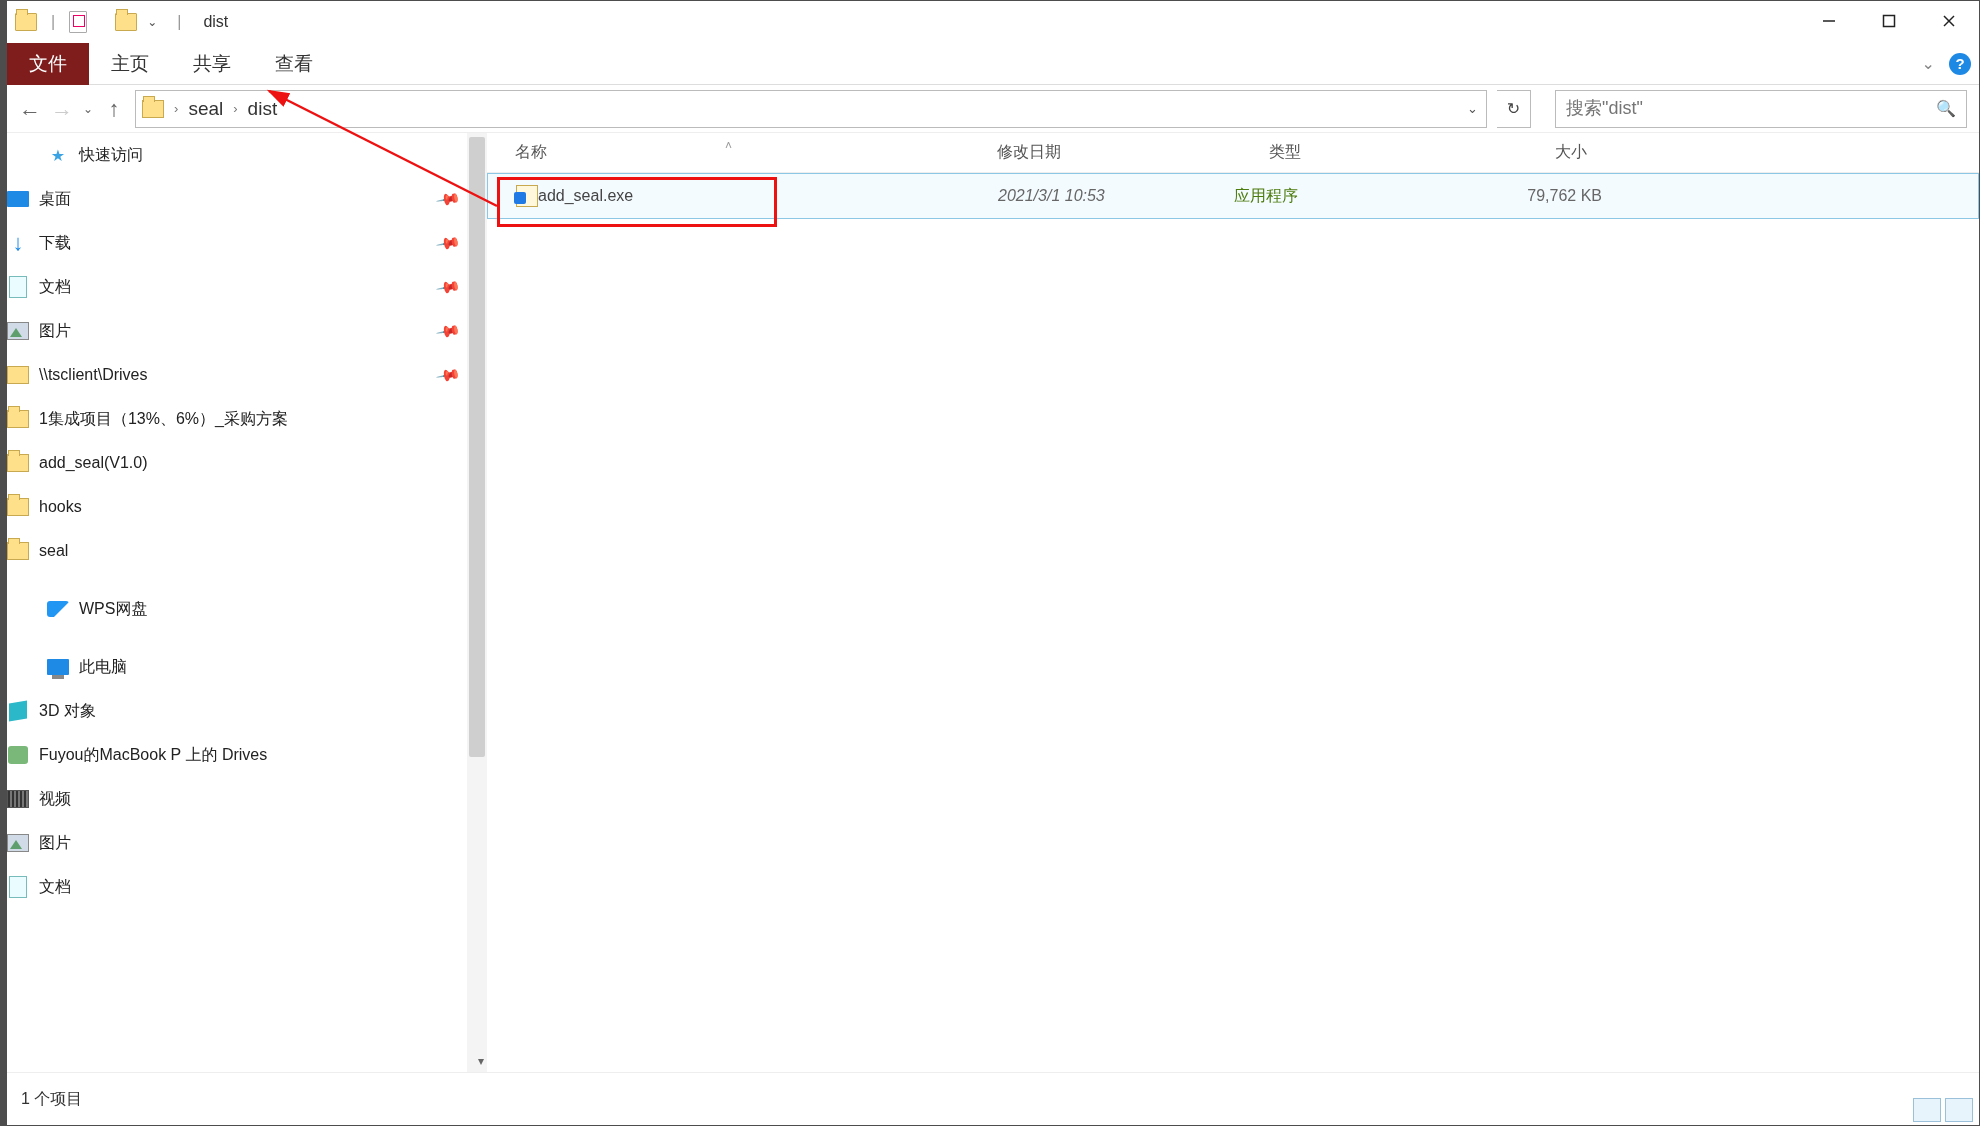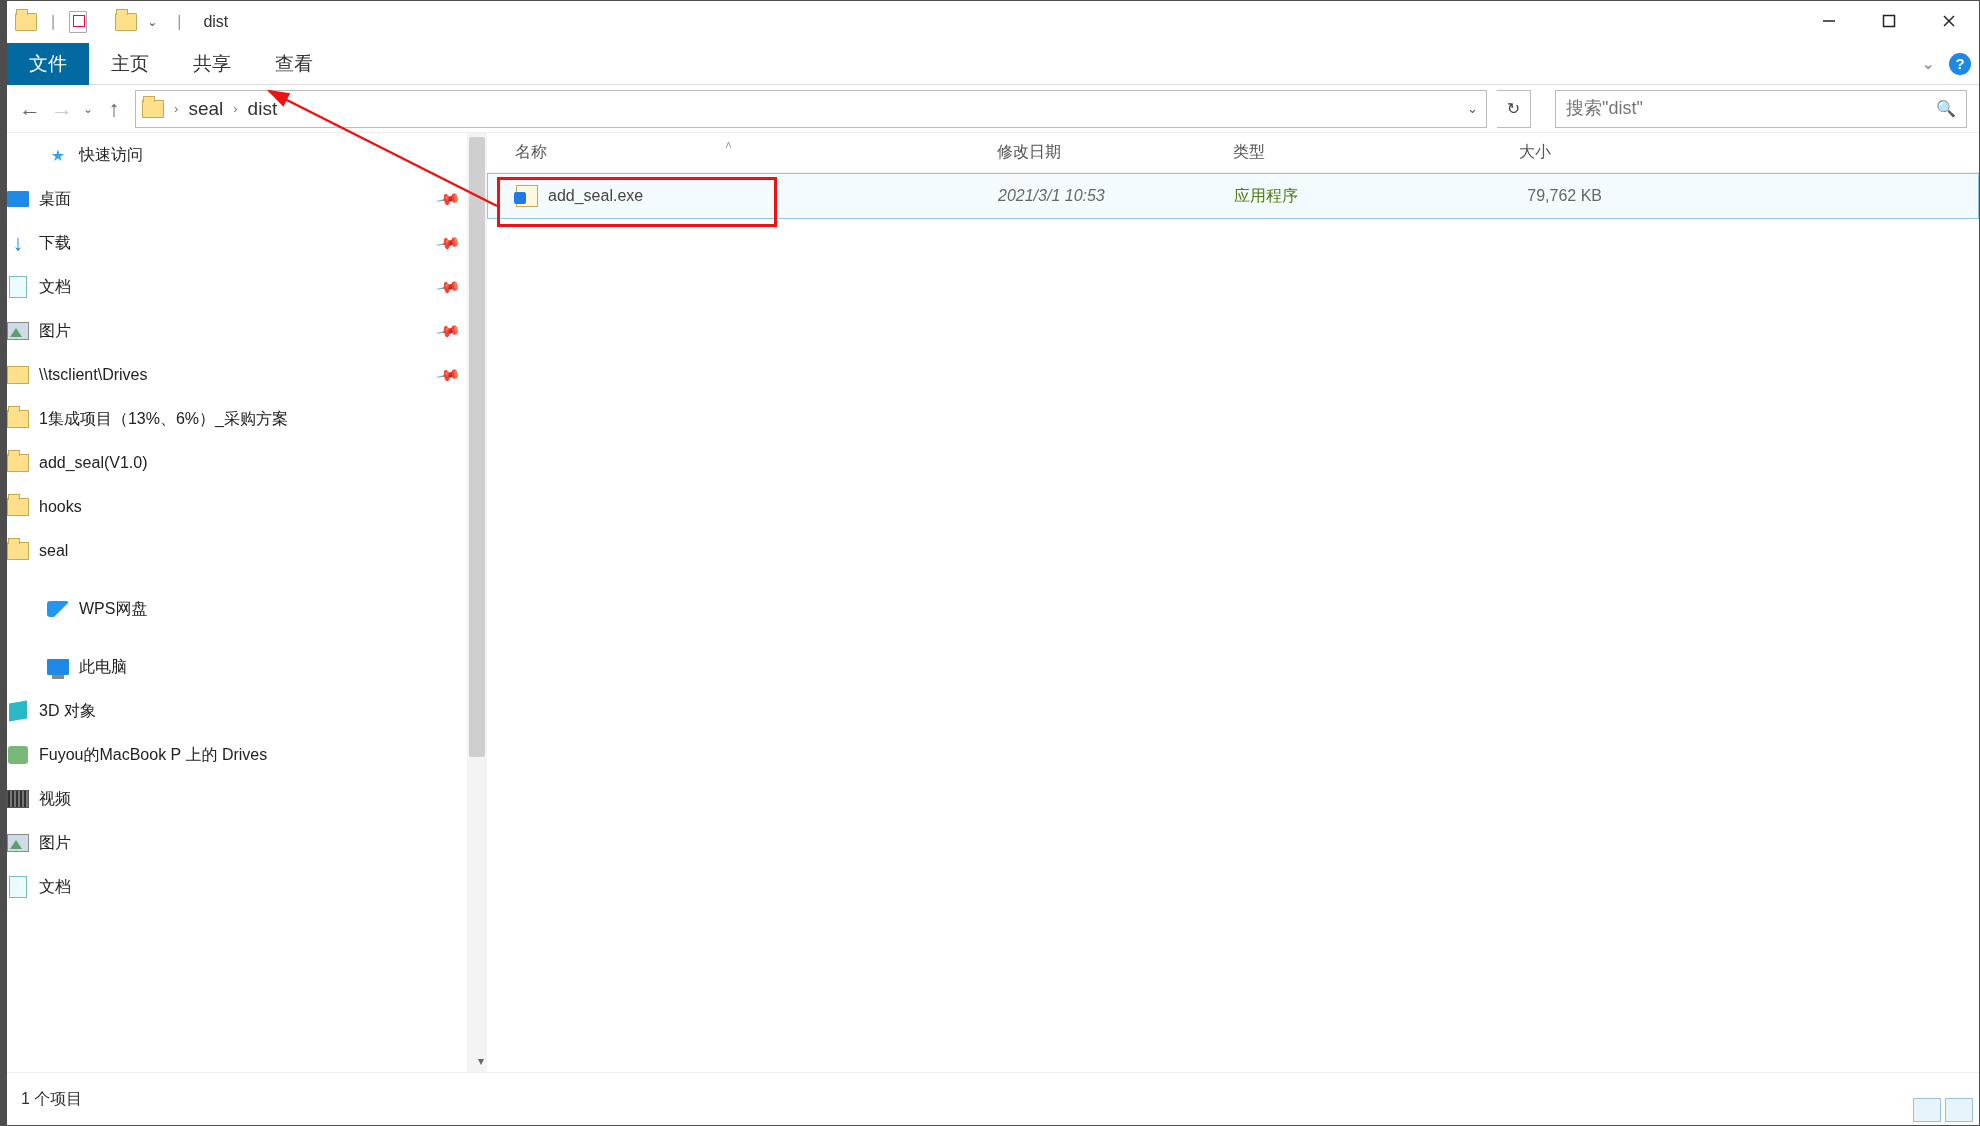--- a/index.html
+++ b/index.html
@@ -15,21 +15,21 @@
   .qat-save{width:18px;height:22px;border:1px solid #aaa;border-radius:1px;position:relative;background:#fff;}
   .qat-save::after{content:"";position:absolute;left:3px;top:3px;width:10px;height:10px;border:1px solid #e06; }
   .tb-chev{color:#555;font-size:12px;padding:0 6px 0 2px}
   .tb-title{padding-left:8px;color:#333;}
   .tb-controls{position:absolute;right:0;top:0;display:flex;height:40px;}
   .tb-controls>div{width:60px;display:flex;align-items:center;justify-content:center;color:#222;font-size:14px;cursor:default;}
 
   
   .ribbon{height:42px;border-bottom:1px solid #ddd;display:flex;align-items:center;position:relative;}
   .rtab{padding:0 22px;height:42px;display:flex;align-items:center;color:#333;font-size:19px;cursor:default;}
-  .rtab.file{background:#0369a1;color:#fff;}
+  .rtab.file{background:#7f1d1d;color:#fff;}
   .rib-right{position:absolute;right:8px;display:flex;align-items:center;gap:14px;}
   .help-icon{width:22px;height:22px;border-radius:50%;background:#1e88e5;color:#fff;display:flex;align-items:center;justify-content:center;font-weight:bold;font-size:15px;}
 
   
   .navrow{height:48px;display:flex;align-items:center;gap:10px;padding:0 12px;border-bottom:1px solid #eee;}
   .nav-btn{width:22px;text-align:center;color:#666;font-size:22px;}
   .nav-btn.fwd{color:#ccc;}
   .chev-sm{color:#666;font-size:12px;}
   .addressbar{flex:1;display:flex;align-items:center;height:38px;border:1px solid #bbb;padding:0 6px;position:relative;}
   .ab-folder{width:22px;height:18px;background:#ffe08a;border:1px solid #c9a94f;margin-right:6px;position:relative;}
@@ -65,25 +65,25 @@
   .pc{width:22px;height:16px;background:#1f8ae6;border-radius:1px;position:relative;}
   .pc::after{content:"";position:absolute;left:5px;top:16px;width:12px;height:4px;background:#888;}
   .cube{width:18px;height:18px;background:#2bb8c8;transform:skewY(-10deg);}
   .net{width:20px;height:18px;background:#7ab87a;border-radius:3px;}
   .vid{width:22px;height:18px;border:1px solid #555;background:repeating-linear-gradient(90deg,#333 0 2px,#777 2px 4px);}
   .lvl1{padding-left:40px;} .lvl2{}
 
   .files{flex:1;display:flex;flex-direction:column;position:relative;}
   .cols{display:flex;align-items:center;height:40px;border-bottom:1px solid #eee;color:#555;font-size:18px;position:relative;}
   .c-name{flex:0 0 510px;padding-left:28px;position:relative;}
-  .c-date{flex:0 0 236px;} .c-type{flex:0 0 236px;} .c-size{flex:0 0 150px;text-align:center;padding-right:18px;}
+  .c-date{flex:0 0 236px;} .c-type{flex:0 0 236px;margin-left:36px;} .c-size{flex:0 0 150px;text-align:center;padding-right:18px;}
   .sort-ind{position:absolute;left:238px;top:-3px;color:#999;font-size:12px;}
   .frow{display:flex;align-items:center;height:46px;color:#444;font-size:19px;border:1px solid transparent;}
   .frow.sel{border:1px solid #8cc8e6;background:#f4fbff;}
-  .fname{flex:0 0 510px;padding-left:28px;display:flex;align-items:center;gap:10px;position:relative;}
+  .fname{flex:0 0 510px;padding-left:28px;display:flex;align-items:center;position:relative;}
   .fdate{flex:0 0 236px;color:#666;font-style:italic;} .ftype{flex:0 0 236px;color:#4d7c0f;} .fsize{flex:0 0 150px;color:#666;text-align:right;padding-right:18px;}
   .exe-ic{width:22px;height:22px;background:#fff8dd;border:1px solid #c9a94f;position:relative;}
   .exe-ic::after{content:"";position:absolute;left:-3px;top:6px;width:12px;height:12px;background:#1f7ae6;border-radius:2px;}
 
   
   .redbox{position:absolute;border:3px solid #e11;}
   .arrow-svg{position:absolute;pointer-events:none;}
 
   
   .status{height:53px;border-top:1px solid #eee;display:flex;align-items:center;padding:0 14px;font-size:18px;color:#333;position:relative;}

